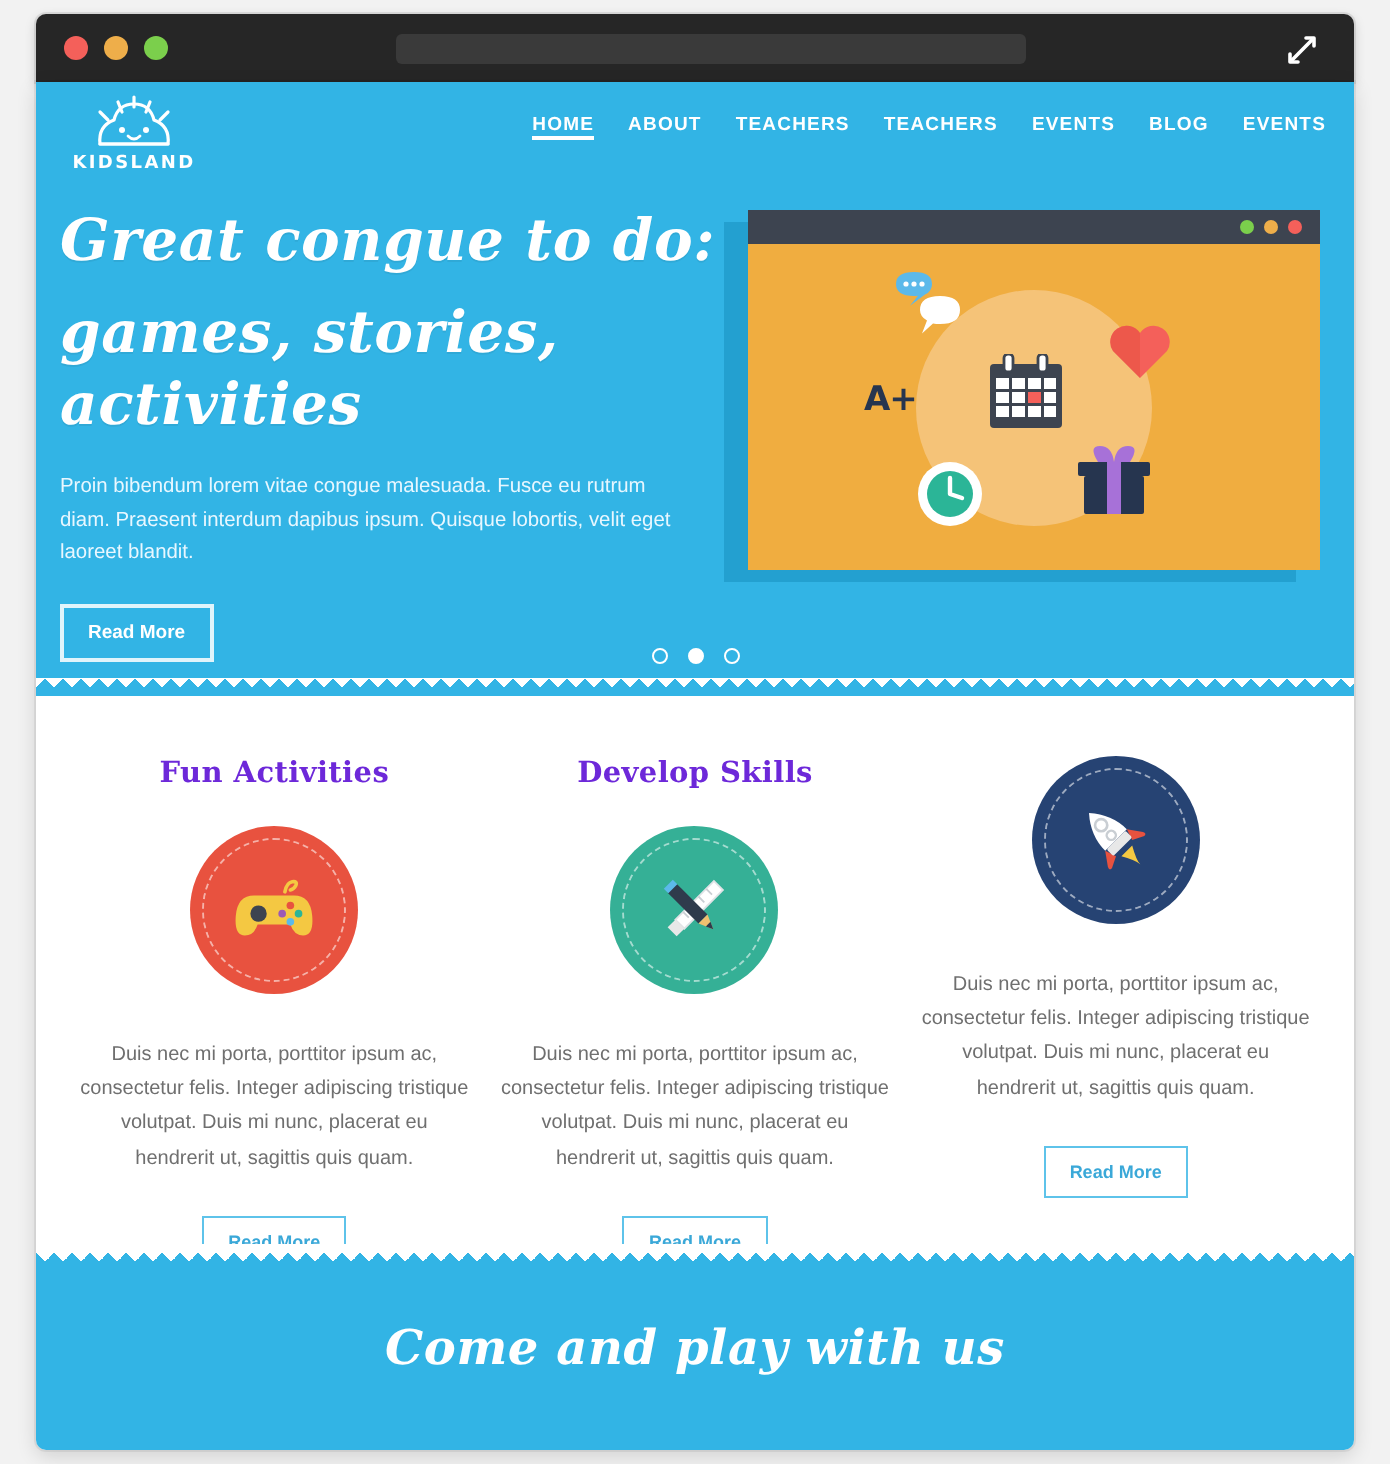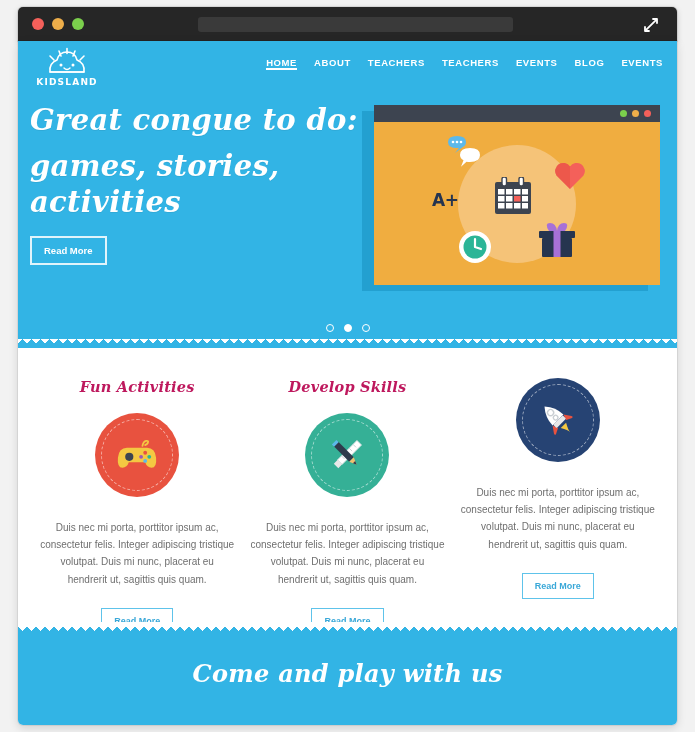--- a/index.html
+++ b/index.html
@@ -134,22 +134,22 @@
     background-position:0 0;background-color:#ffffff;
   }
 
   
   .features{
     position:relative;background:#fff;padding:30px 14px 0 14px;display:flex;gap:0;
     height:274px;box-sizing:border-box;
   }
   .feat{flex:1;text-align:center;padding:0 8px;box-sizing:border-box;}
   .feat-title{
-    font-family:"DejaVu Serif", serif;font-style:italic;font-weight:bold;
-    font-size:14.5px;color:#be185d;margin:0 0 18px 0;letter-spacing:.2px;
+    font-family:"DejaVu Serif", serif;font-weight:bold;
+    font-size:14.5px;color:#6d28d9;margin:0 0 18px 0;letter-spacing:.2px;
   }
   .badge{
     width:84px;height:84px;border-radius:50%;margin:0 auto 22px auto;position:relative;
     display:flex;align-items:center;justify-content:center;
   }
   .badge::after{
     content:"";position:absolute;left:6px;top:6px;right:6px;bottom:6px;
     border-radius:50%;border:1.5px dashed rgba(255,255,255,.55);
   }
   .b-red{background:#e8523f;}
@@ -224,20 +224,21 @@
           <a href="#">BLOG</a>
           <a href="#">EVENTS</a>
         </nav>
       </div>
 
       <div class="hero-text">
         <h1 class="hero-h1">
           <span>Great congue to do:</span>
           <span class="l2">games, stories, activities</span>
         </h1>
+        <p class="hero-p">Proin bibendum lorem vitae congue malesuada. Fusce eu rutrum diam. Praesent interdum dapibus ipsum. Quisque lobortis, velit eget laoreet blandit.</p>
         <button class="btn-ghost">Read More</button>
       </div>
 
       <div class="illus-wrap">
         <div class="illus-shadow"></div>
         <div class="illus">
           <div class="illus-bar">
             <div class="illus-dots">
               <span class="idot id-g"></span>
               <span class="idot id-y"></span>

